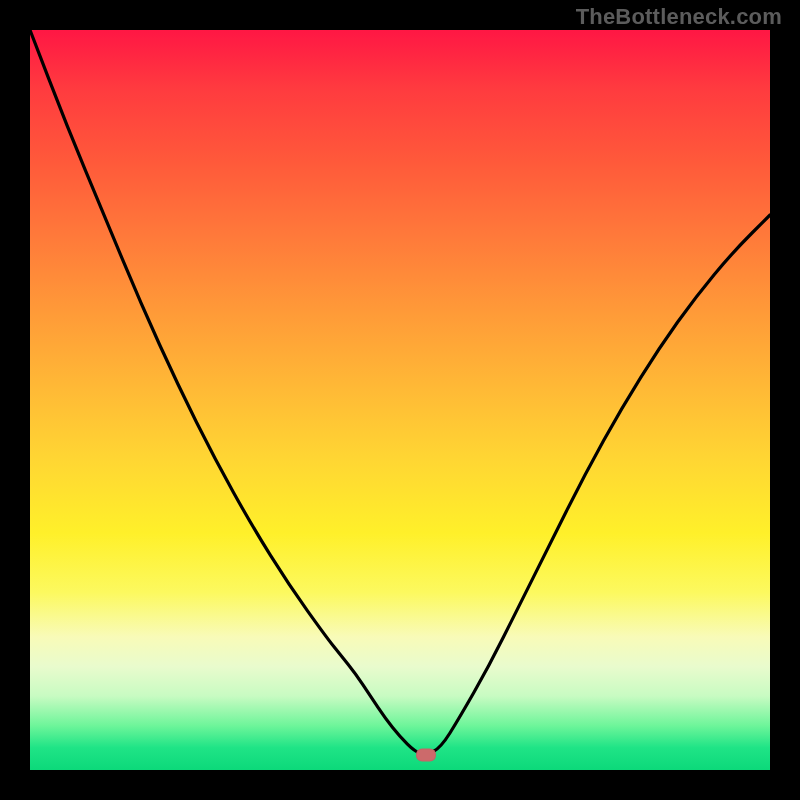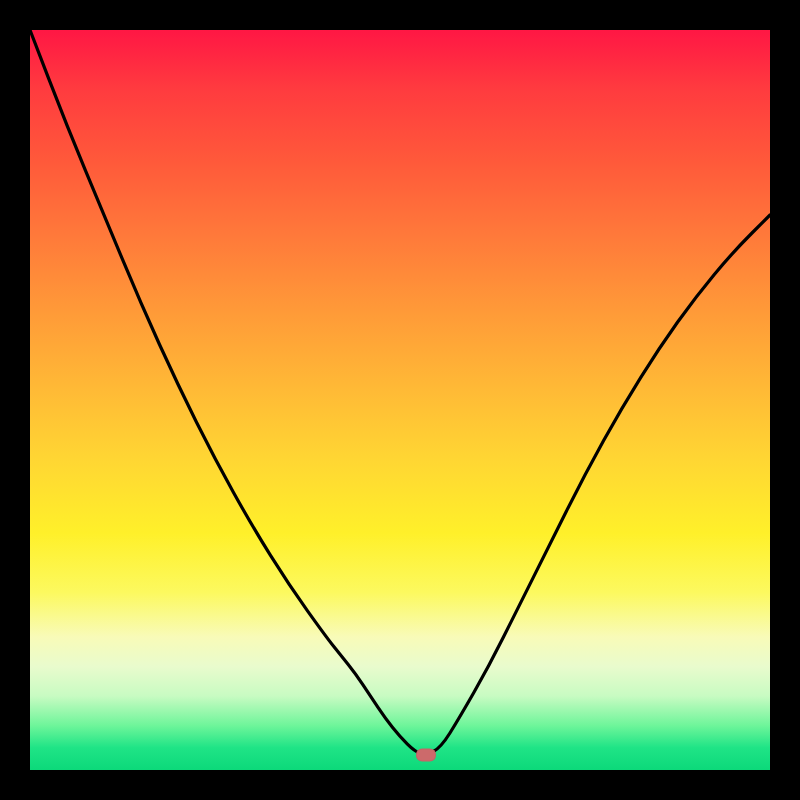--- a/index.html
+++ b/index.html
@@ -68,20 +68,21 @@
     background: #cc6a6b;
     border-radius: 6px;
     transform: translate(-50%, -50%);
     box-shadow: 0 0 0 1px rgba(0,0,0,0.05) inset;
   }
 </style>
 </head>
 <body>
 
 <div class="frame">
+  <div class="watermark">TheBottleneck.com</div>
 
   <div class="plot">
     <svg class="curve" viewBox="0 0 740 740" preserveAspectRatio="none">
       <path fill="none" stroke="#000" stroke-width="3.2" stroke-linecap="round" stroke-linejoin="round" d="M 0.00 0.00 Q 0.00 0.00 18.50 48.10 Q 37.00 96.20 55.50 140.60 Q 74.00 185.00 92.50 229.40 Q 111.00 273.80 129.50 314.50 Q 148.00 355.20 166.50 392.20 Q 185.00 429.20 203.50 462.50 Q 222.00 495.80 240.50 525.40 Q 259.00 555.00 277.50 580.90 Q 296.00 606.80 303.40 616.05 Q 310.80 625.30 318.20 634.55 Q 325.60 643.80 333.00 654.90 Q 340.40 666.00 347.80 677.10 Q 355.20 688.20 362.60 697.45 Q 370.00 706.70 377.40 714.10 Q 384.80 721.50 390.35 723.35 Q 395.90 725.20 403.30 721.50 Q 410.70 717.80 419.95 703.00 Q 429.20 688.20 444.00 662.30 Q 458.80 636.40 473.60 606.80 Q 488.40 577.20 503.20 547.60 Q 518.00 518.00 536.50 481.00 Q 555.00 444.00 573.50 410.70 Q 592.00 377.40 610.50 347.80 Q 629.00 318.20 647.50 292.30 Q 666.00 266.40 684.50 244.20 Q 703.00 222.00 721.50 203.50 T 740.00 185.00"></path>
     </svg>
     <div class="minimum-marker" style="left: 395.9px; top: 725.2px;"></div>
   </div>
 </div>
 
 </body></html>

